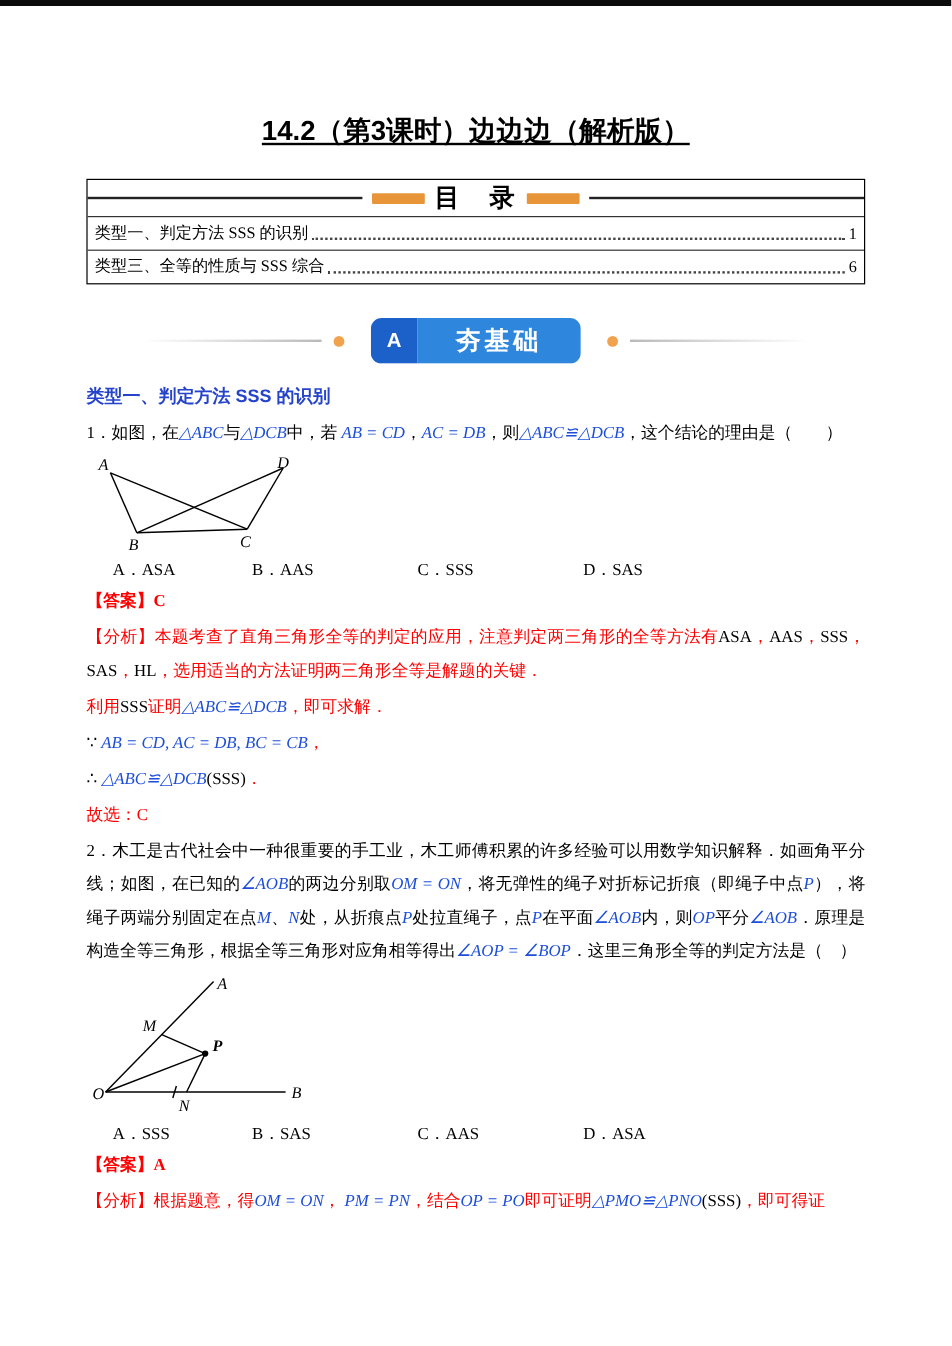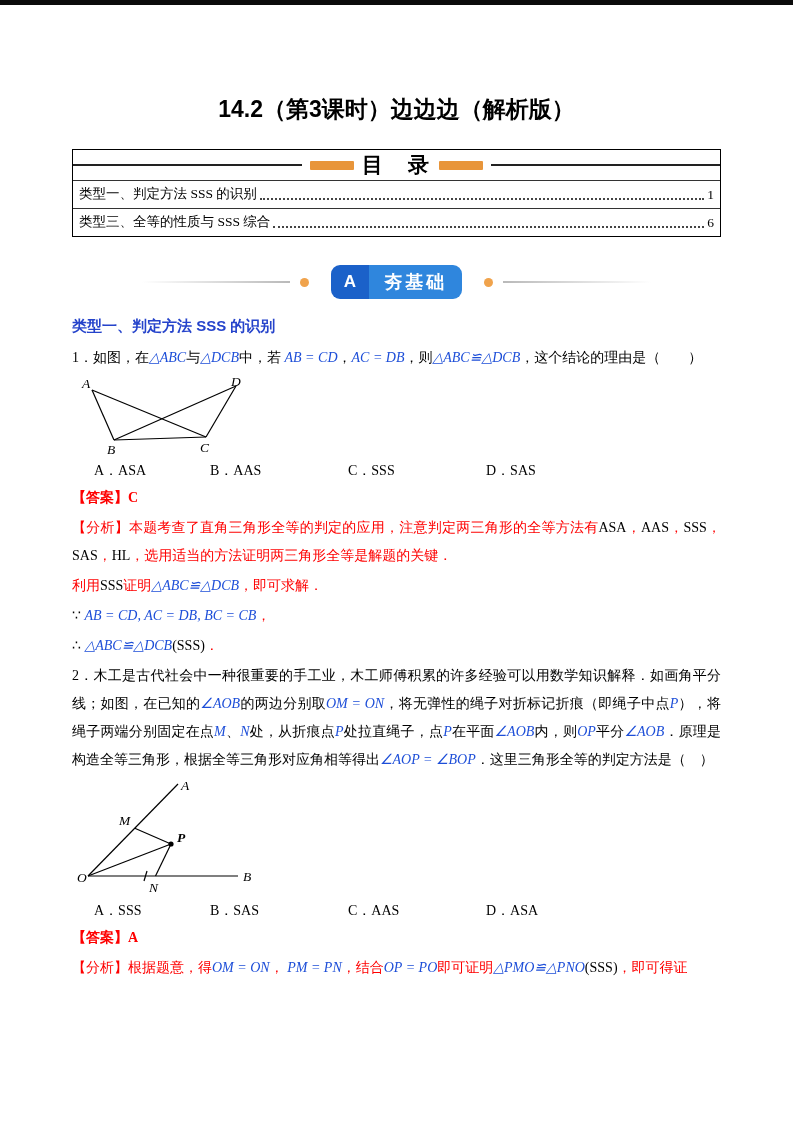--- a/index.html
+++ b/index.html
@@ -14,21 +14,21 @@
     font-family: "Liberation Serif", serif;
     font-size: 14px;
     color: #000;
   }
   .top-edge { position: absolute; top: 0; left: 0; width: 100%; height: 5px; background: #0b0b0b; }
 
   .title {
     margin: 36px 0 24px 0;
     text-align: center;
     font-family: "Liberation Sans", sans-serif;
-    font-size: 23px; font-weight: 700; color: #000;
+    font-size: 23px; font-weight: 700; color: #000; text-decoration: underline;
   }
 
   .toc-box { border: 1.6px solid #000; }
   .toc-header { display: flex; align-items: center; height: 30px; }
   .toc-hline { flex: 1; height: 1.5px; background: #222; }
   .toc-bar { width: 44px; height: 9px; background: #E8953A; margin: 0 8px; border-radius: 1px; }
   .toc-title { font-size: 21px; font-weight: 700; letter-spacing: 2px; }
   .toc-row {
     display: flex; align-items: flex-end;
     height: 28px; border-top: 1px solid #333;
@@ -42,21 +42,21 @@
   .decor-line { width: 148px; height: 2px; }
   .decor-line.left  { background: linear-gradient(to right, rgba(185,185,185,0), #b9b9b9); }
   .decor-line.right { background: linear-gradient(to left,  rgba(185,185,185,0), #b9b9b9); }
   .decor-dot { width: 9px; height: 9px; border-radius: 50%; background: #F0A34C; margin: 0 10px; flex: none; }
   .badge {
     display: flex; align-items: stretch; margin: 0 12px;
     border-radius: 9px; overflow: hidden;
     font-family: "Liberation Sans", sans-serif; font-weight: 700; color: #fff;
   }
   .badge-letter { background: #1B61C9; padding: 5px 13px; font-size: 17px; display: flex; align-items: center; }
-  .badge-label  { background: #2F86DD; padding: 5px 15px; font-size: 18px; letter-spacing: 3px; display: flex; align-items: center; }
+  .badge-label  { background: #2F86DD; padding: 5px 32px; font-size: 21px; letter-spacing: 3px; display: flex; align-items: center; }
 
   .section-heading {
     color: #2543CB; font-weight: 700; font-size: 15px;
     margin: 14px 0 8px 0;
     font-family: "Liberation Sans", sans-serif;
   }
 
   p.para { margin: 2px 0; line-height: 2.0; text-align: justify; }
   p.q2gap { margin-top: 2px; }
   .red { color: #FE0000; }
@@ -135,20 +135,21 @@
     <span class="opt">B．AAS</span>
     <span class="opt">C．SSS</span>
     <span class="opt">D．SAS</span>
   </div>
 
   <p class="para red bold">【答案】C</p>
   <p class="para red"><span>【分析】本题考查了直角三角形全等的判定的应用，注意判定两三角形的全等方法有</span><span class="seg-mu">ASA</span><span>，</span><span class="seg-mu">AAS</span><span>，</span><span class="seg-mu">SSS</span><span>，</span><span class="seg-mu">SAS</span><span>，</span><span class="seg-mu">HL</span><span>，选用适当的方法证明两三角形全等是解题的关键．</span></p>
   <p class="para red"><span>利用</span><span class="seg-mu">SSS</span><span>证明</span><span class="seg-m">△ABC≌△DCB</span><span>，即可求解．</span></p>
   <p class="para red"><span class="seg-mu">∵ </span><span class="seg-m">AB = CD, AC = DB, BC = CB</span><span>，</span></p>
   <p class="para red"><span class="seg-mu">∴ </span><span class="seg-m">△ABC≌△DCB</span><span class="seg-mu">(SSS)</span><span>．</span></p>
+  <p class="para red">故选：C</p>
 
   <p class="para q2gap"><span>2．木工是古代社会中一种很重要的手工业，木工师傅积累的许多经验可以用数学知识解释．如画角平分线；如图，在已知的</span><span class="seg-m">∠AOB</span><span>的两边分别取</span><span class="seg-m">OM = ON</span><span>，将无弹性的绳子对折标记折痕（即绳子中点</span><span class="seg-m">P</span><span>），将绳子两端分别固定在点</span><span class="seg-m">M</span><span>、</span><span class="seg-m">N</span><span>处，从折痕点</span><span class="seg-m">P</span><span>处拉直绳子，点</span><span class="seg-m">P</span><span>在平面</span><span class="seg-m">∠AOB</span><span>内，则</span><span class="seg-m">OP</span><span>平分</span><span class="seg-m">∠AOB</span><span>．原理是构造全等三角形，根据全等三角形对应角相等得出</span><span class="seg-m">∠AOP = ∠BOP</span><span>．这里三角形全等的判定方法是（　）</span></p>
 
   <svg class="figure" width="200" height="118" viewBox="0 0 200 118">
     <g stroke="#000" stroke-width="1.2" fill="none">
       <line x1="12" y1="98" x2="102" y2="6"></line>
       <line x1="12" y1="98" x2="162" y2="98"></line>
       <line x1="58.8" y1="50.2" x2="95" y2="66"></line>
       <line x1="95" y1="66" x2="79.5" y2="98"></line>
       <line x1="12" y1="98" x2="95" y2="66"></line>

